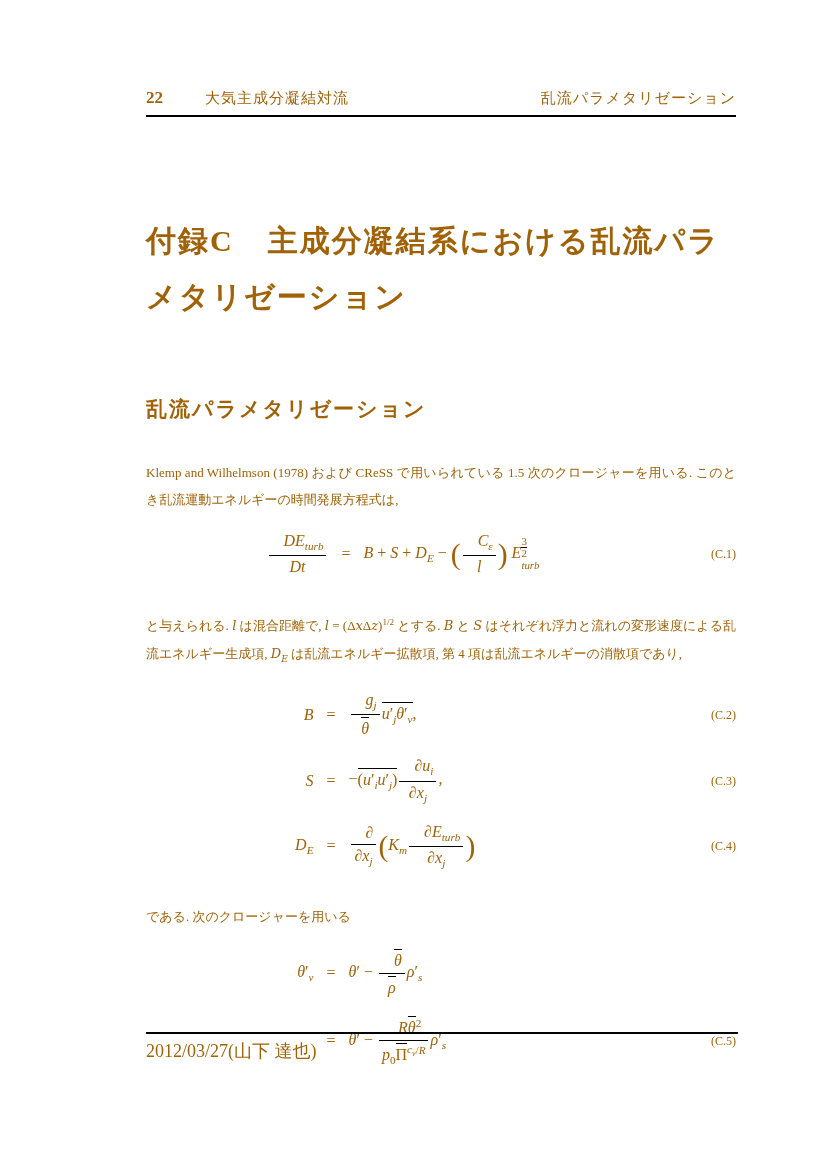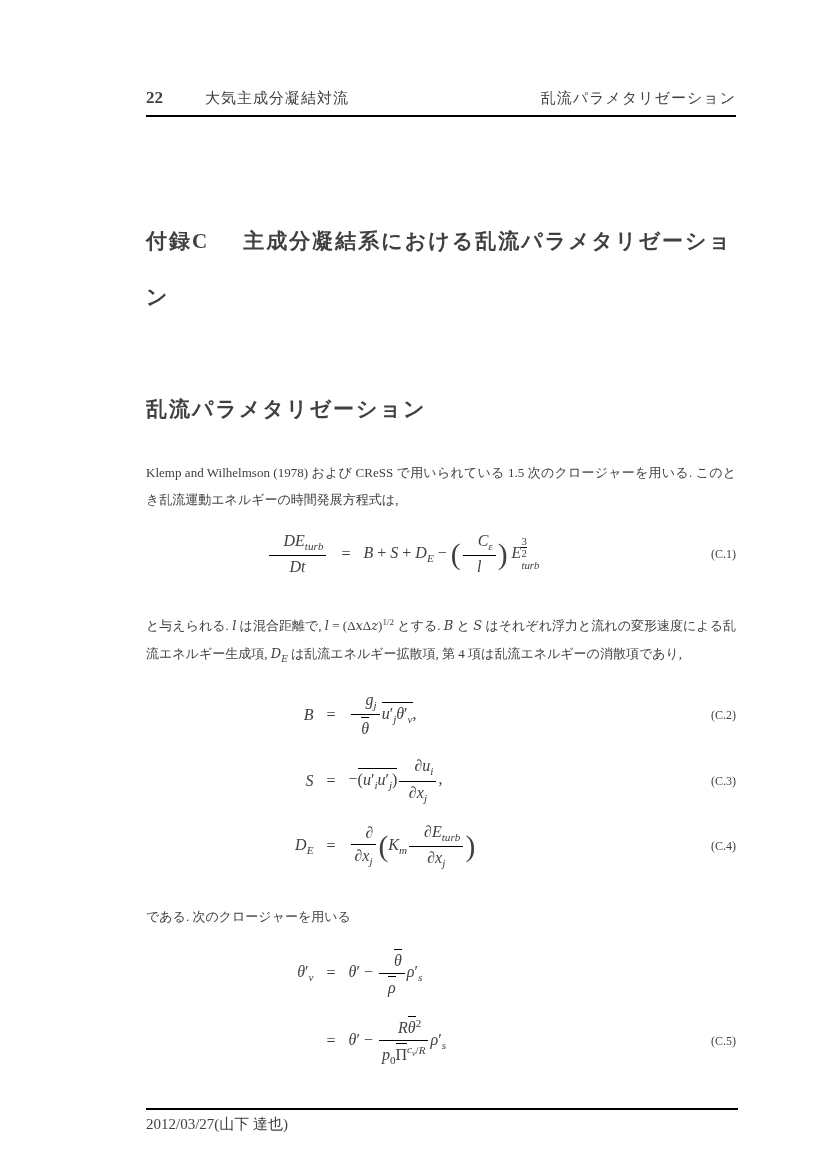--- a/index.html
+++ b/index.html
@@ -1,34 +1,34 @@
 <!DOCTYPE html>
 <html><head>
 <meta charset="utf-8">
 <style>
   * { box-sizing: border-box; }
   html,body { margin:0; padding:0; background:#ffffff; }
   .page {
     position:relative; width:826px; height:1169px; background:#fff;
-    color:#404040; font-family:"Liberation Serif","DejaVu Serif",serif;
+    color:#a16207; font-family:"Liberation Serif","DejaVu Serif",serif;
     overflow:hidden;
   }
   .content { position:absolute; left:146px; top:0; width:590px; }
 
   
   .header {
     display:flex; align-items:baseline; margin-top:88px;
     border-bottom:2px solid #000; padding-bottom:7px; font-size:15px;
   }
   .pagenum { font-weight:bold; font-size:17px; }
   .head-left { margin-left:42px; letter-spacing:1px; }
   .head-right { margin-left:auto; letter-spacing:1px; }
 
   
-  .chapter { margin-top:96px; font-size:21px; font-weight:bold; line-height:56px; letter-spacing:2px; }
+  .chapter { margin-top:96px; font-size:30px; font-weight:bold; line-height:56px; letter-spacing:2px; }
   .chapter .chap-label { margin-right:34px; }
 
   
   .section-title { margin-top:70px; font-size:21px; font-weight:bold; letter-spacing:2px; }
 
   
   .para { margin-top:36px; font-size:13px; line-height:27px; text-align:justify; }
   .para.tight { margin-top:24px; }
   .para i { font-family:"DejaVu Serif",serif; }
 
@@ -50,21 +50,21 @@
   .fr .nu { display:block; padding:0 3px 2px; line-height:1.15;margin-left:12px; }
   .fr .de { display:block; border-top:1px solid #000; padding:2px 3px 0; line-height:1.15; }
   .ol { display:inline-block; border-top:1px solid #000; padding-top:1px; line-height:1.25; }
   .bp { font-size:185%; font-weight:300; vertical-align:middle; line-height:0.9; font-style:normal; }
   .ss { display:inline-flex; flex-direction:column; align-items:flex-start; vertical-align:middle; font-size:68%; line-height:1.1; row-gap:1px; }
   .sfr { display:inline-flex; flex-direction:column; align-items:center; line-height:1; }
   .sfr .db { border-top:1px solid #000; }
   sub, sup { font-size:70%; }
 
   
-  .footer { position:absolute; left:146px; top:1108px; width:592px; border-top:2px solid #000; padding-top:5px; font-size:15px; }
+  .footer { position:absolute; left:146px; top:1032px; width:592px; border-top:2px solid #000; padding-top:5px; font-size:18px; }
 </style>
 </head>
 <body>
 
 <div class="page">
   <div class="content">
 
     <div class="header">
       <span class="pagenum">22</span>
       <span class="head-left">大気主成分凝結対流</span>

